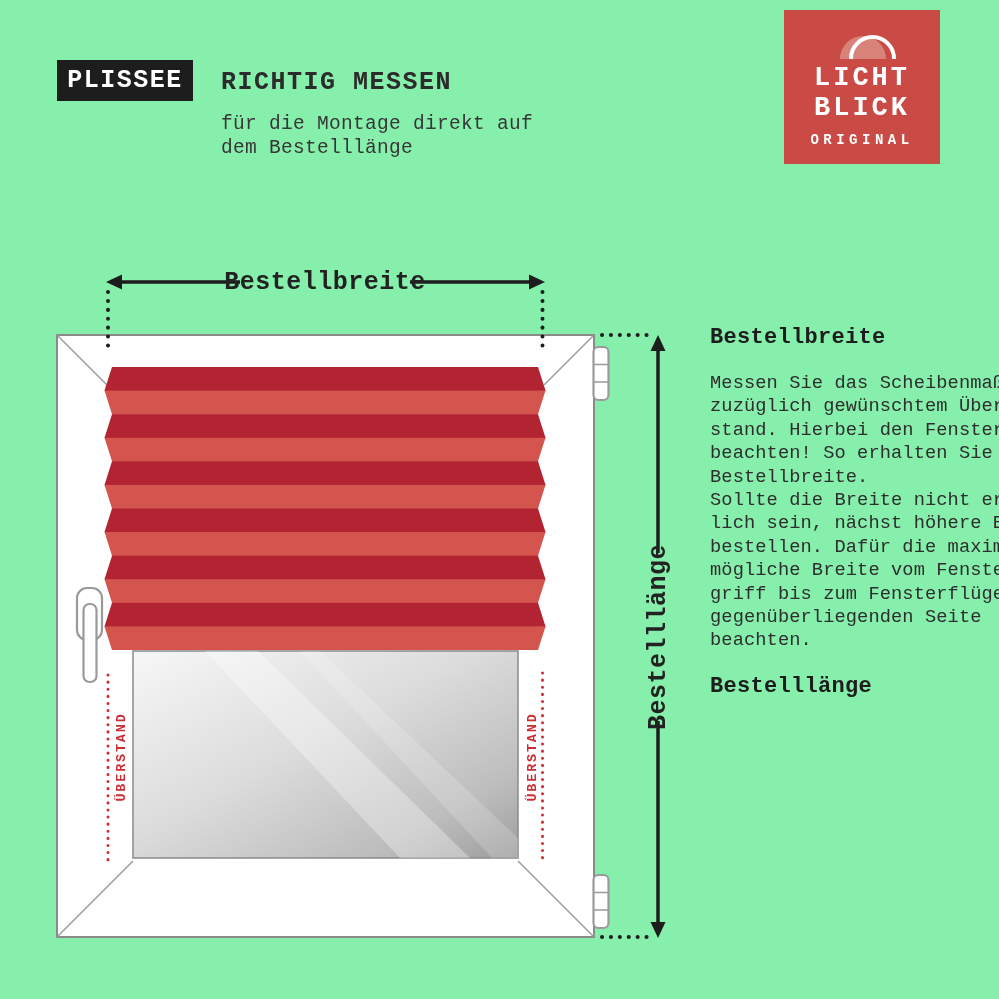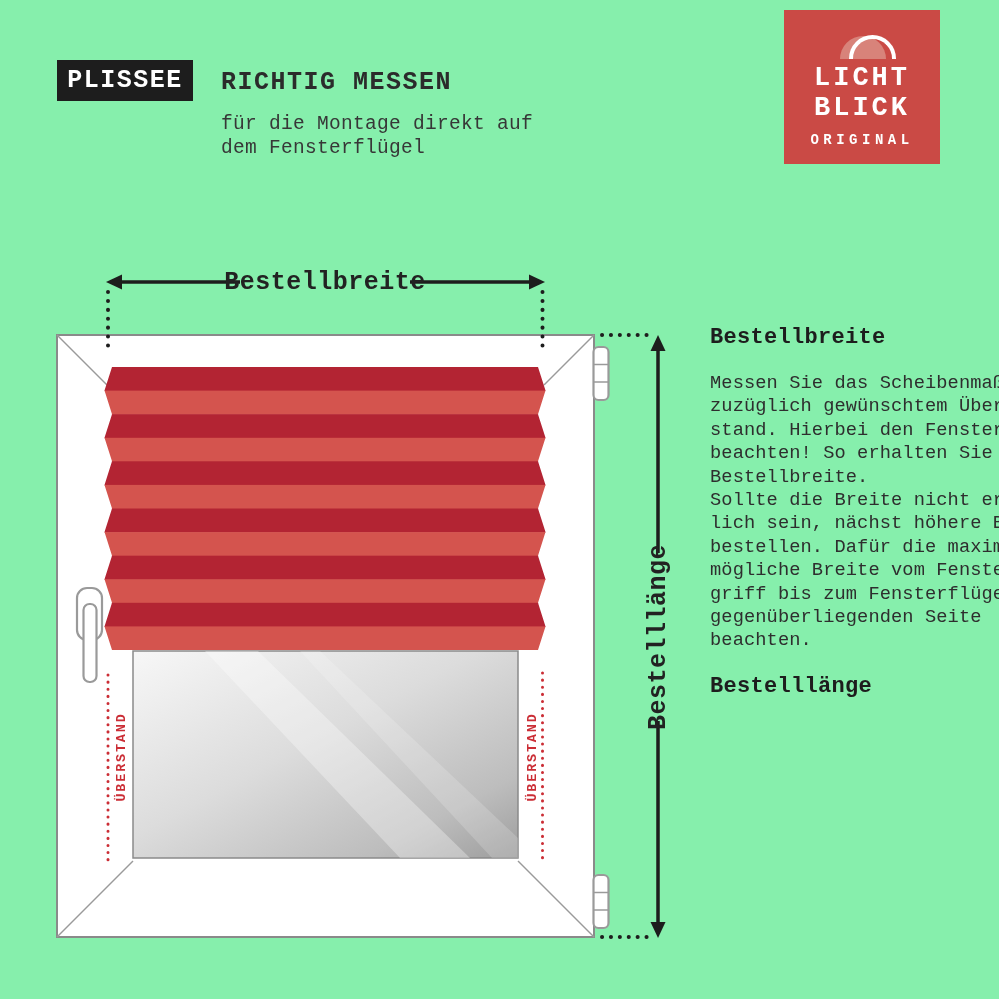--- a/index.html
+++ b/index.html
@@ -74,21 +74,21 @@
   .info .section2{margin-top:21px;}
 </style>
 </head>
 <body>
 
 <div class="page">
 
   <div class="badge">PLISSEE</div>
   <div class="title">RICHTIG MESSEN</div>
   <div class="subtitle">für die Montage direkt auf
-dem Fensterflügel</div>
+dem Bestelllänge</div>
 
   <div class="logo">
     <div class="dome-fill"></div>
     <div class="dome-arc"></div>
     <div class="logo-text"><span>LICHT</span><br><span>BLICK</span></div>
     <div class="logo-sub">ORIGINAL</div>
   </div>
 
   <svg class="diagram" viewBox="0 250 690 749">
     <defs>

